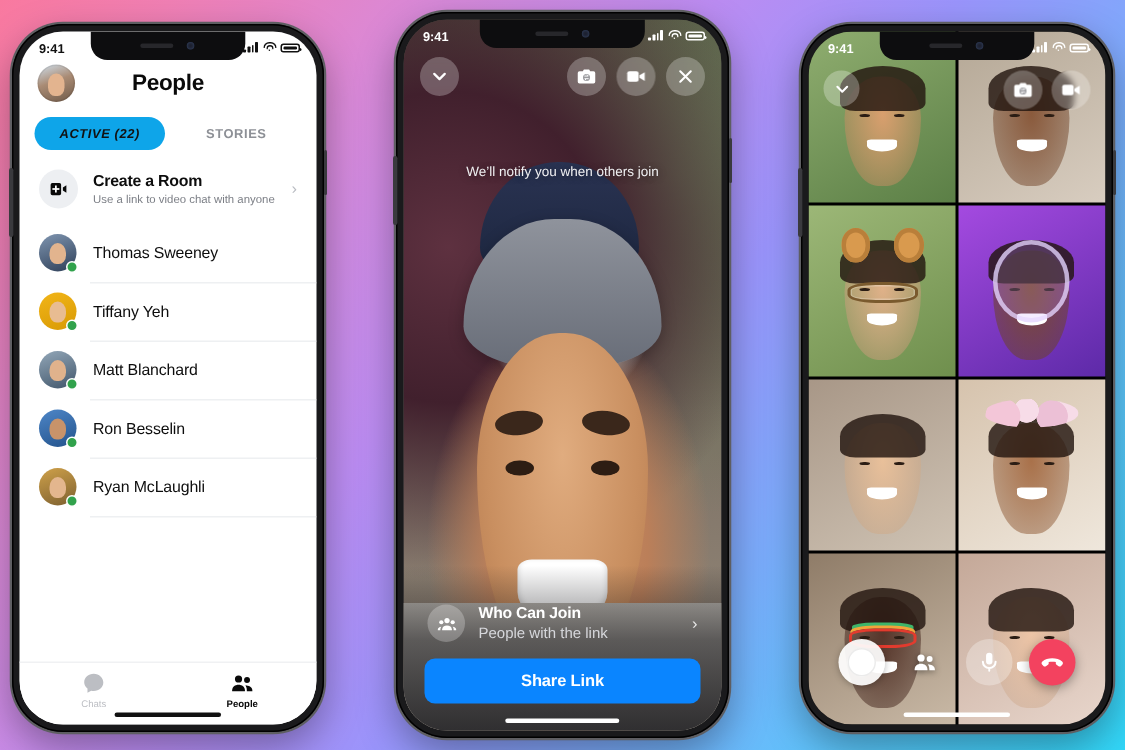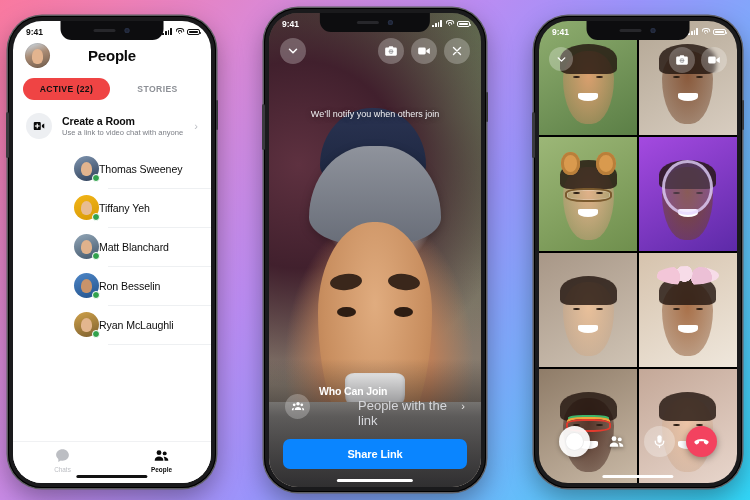--- a/index.html
+++ b/index.html
@@ -87,32 +87,32 @@
     width: 25px; height: 25px; border-radius: 50%; flex: none;
     background: linear-gradient(160deg,#cfe0ee,#a98b74 45%,#6f5a49);
     box-shadow: inset 0 0 0 1px rgba(0,0,0,.07);
     position: relative; overflow: hidden;
   }
   .avatar-sm::after{content:"";position:absolute;left:27%;top:24%;width:46%;height:58%;border-radius:46% 46% 40% 40%;background:#e3b48f;}
   .p1-title { flex: 1; text-align: center; font-size: 15px; font-weight: bold; color: #0a0a0a; margin-left: -25px; letter-spacing: -.2px;}
   .p1-tabs { display: flex; padding: 6px 10px 4px; gap: 4px; }
   .p1-tab { flex: 1; text-align: center; font-size: 8.6px; font-weight: bold; letter-spacing: .4px;
     padding: 6px 0; border-radius: 14px; color: #8d9096; }
-  .p1-tab.active { background: #ef4444; color: #111; }
+  .p1-tab.active { background: #0ea5e9; color: #111; font-style: italic; }
   .room-row { display: flex; align-items: center; gap: 10px; padding: 9px 13px 10px; }
   .room-ic { width: 26px; height: 26px; border-radius: 50%; background: #edeff2; flex:none;
     display:flex;align-items:center;justify-content:center;}
   .room-ic svg { width: 14px; height: 14px; }
   .room-txt { flex: 1; min-width: 0;}
   .room-title { font-size: 10.6px; font-weight: bold; color: #0d0d0d; letter-spacing: -.15px;}
   .room-sub { font-size: 7.6px; color: #7b7e85; margin-top: 1px; }
   .chev { color: #b9bcc2; font-size: 11px; line-height: 1; }
   .sec-label { font-size: 7.4px; font-weight: bold; letter-spacing: .55px; color: #8d9096; padding: 3px 13px 5px; }
   .plist { }
-  .prow { display: flex; align-items: center; padding: 7px 13px; position: relative; margin-left: 48px;}
+  .prow { display: flex; align-items: center; gap: 11px; padding: 7px 13px; position: relative;}
   .prow + .prow::before { content:""; position:absolute; left:47px; right:0; top:0; height:1px; background:#eef0f2;}
   .pav { width: 25px; height: 25px; border-radius: 50%; flex:none; position: relative; overflow: visible; }
   .pav .ph { position:absolute; inset:0; border-radius:50%; overflow:hidden; }
   .pav .ph::before{content:"";position:absolute;inset:0;}
   .pav .ph::after{content:"";position:absolute;left:26%;top:26%;width:48%;height:56%;border-radius:48% 48% 42% 42%;}
   .dot { position:absolute; right:-1px; bottom:-1px; width:8px;height:8px;border-radius:50%;
     background:#31a24c; border:1.6px solid #fff; }
   .pname { font-size: 10.6px; color: #0d0d0d; letter-spacing: -.1px; }
   .p1-tabbar { position:absolute; left:0; right:0; bottom:0; height: 42px; background:#fff;
     display:flex; align-items:flex-start; padding-top:5px; border-top:1px solid #f0f1f3;}
@@ -162,21 +162,21 @@
   .p2-hero p { font-size: 9px; color:#f0f0f2; margin-top:4px; font-weight:500;}
   .p2-bottom { position:absolute; left:0; right:0; bottom: 0; padding: 0 14px 18px; z-index:20;
     background: linear-gradient(180deg, rgba(20,20,24,0) 0%, rgba(20,20,24,.55) 45%, rgba(18,18,22,.8) 100%);
     padding-top: 26px;}
   .join-row { display:flex; align-items:center; gap:9px; padding: 0 2px 11px;}
   .join-ic { width: 25px; height: 25px; border-radius:50%; background: rgba(255,255,255,.25);
     display:flex; align-items:center; justify-content:center; flex:none;}
   .join-ic svg { width: 14px; height: 14px; }
   .join-txt { flex:1; min-width:0;}
   .join-title { font-size: 10.5px; font-weight:bold; color:#fff; letter-spacing:-.15px;}
-  .join-sub { font-size: 13px; color: #d6d7db; margin-top:1.5px;margin-left:39px;}
+  .join-sub { font-size: 10px; color: #d6d7db; margin-top:1.5px;}
   .join-chev { color:#fff; font-size:11px; opacity:.85;}
   .share-btn { display:block; width:100%; text-align:center; border:none; cursor:pointer;
     background: #0a85ff; color:#fff; font-size: 11px; font-weight:bold; letter-spacing:-.1px;
     padding: 9px 0; border-radius: 7px; font-family: inherit;}
 
   
   #phone3 { left: 534px; top: 16px; width: 208px; height: 472px; }
   #phone3 .screen { background:#111; }
   #phone3 .statusbar { color:#fff; }
   .grid { position:absolute; inset:0; display:grid; grid-template-columns: 1fr 1fr; grid-template-rows: repeat(4,1fr); gap:1.5px; background:#000;}

